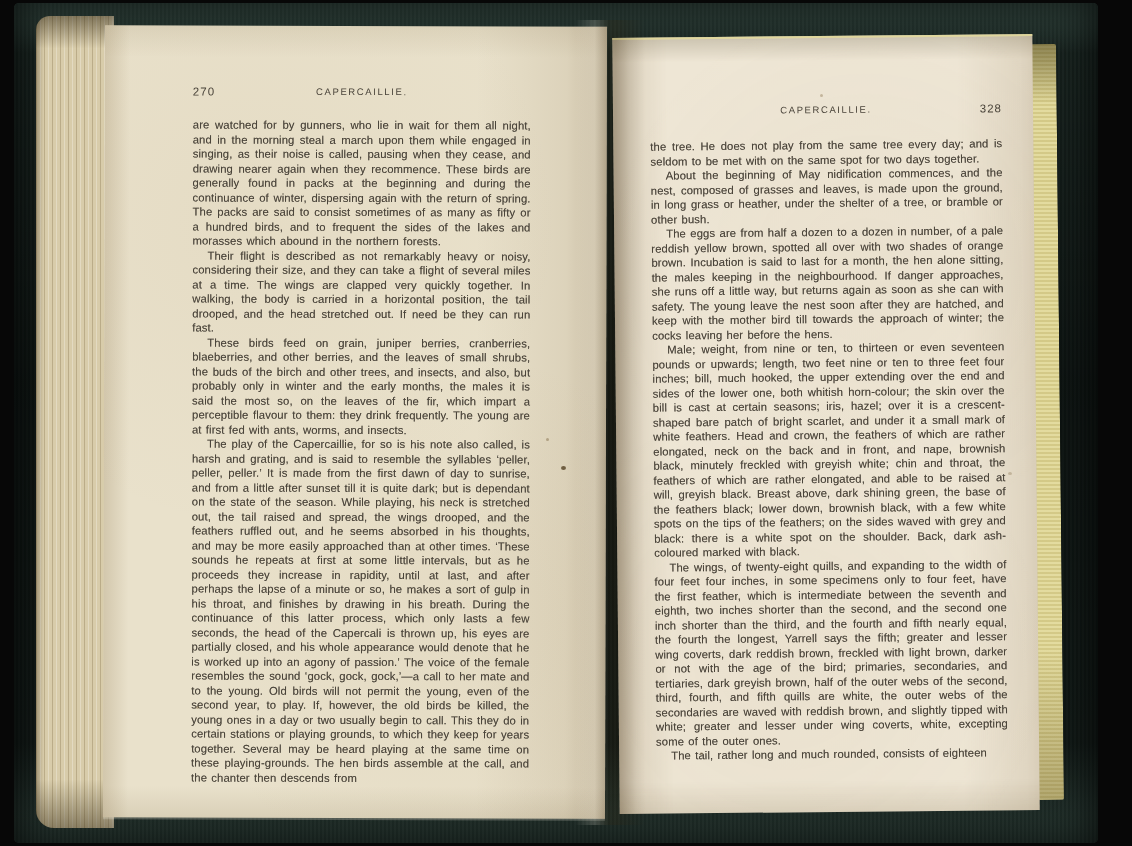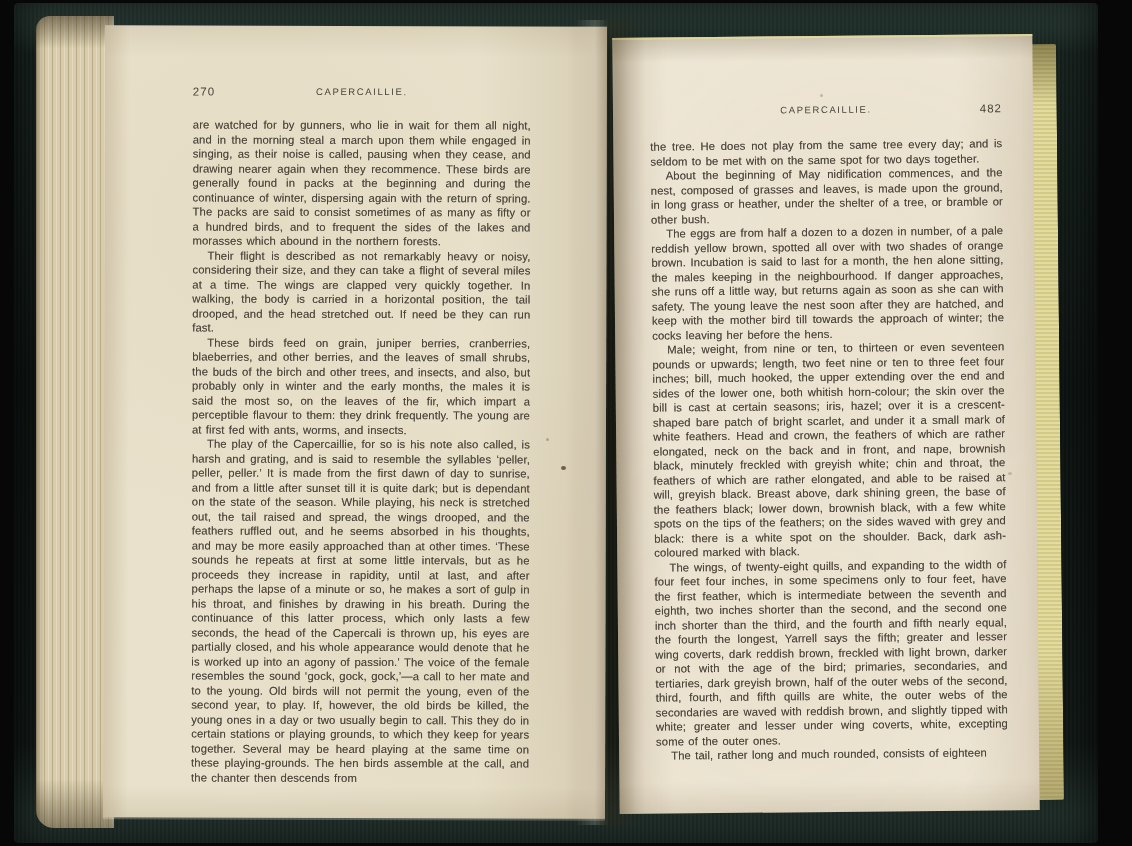--- a/index.html
+++ b/index.html
@@ -120,21 +120,21 @@
           <p class="indent">These birds feed on grain, juniper berries, cranberries, blaeberries, and other berries, and the leaves of small shrubs, the buds of the birch and other trees, and insects, and also, but probably only in winter and the early months, the males it is said the most so, on the leaves of the fir, which impart a perceptible flavour to them: they drink frequently.  The young are at first fed with ants, worms, and insects.</p>
           <p class="indent">The play of the Capercaillie, for so is his note also called, is harsh and grating, and is said to resemble the syllables ‘peller, peller, peller.’  It is made from the first dawn of day to sunrise, and from a little after sunset till it is quite dark; but is dependant on the state of the season.  While playing, his neck is stretched out, the tail raised and spread, the wings drooped, and the feathers ruffled out, and he seems absorbed in his thoughts, and may be more easily approached than at other times.  ‘These sounds he repeats at first at some little intervals, but as he proceeds they increase in rapidity, until at last, and after perhaps the lapse of a minute or so, he makes a sort of gulp in his throat, and finishes by drawing in his breath. During the continuance of this latter process, which only lasts a few seconds, the head of the Capercali is thrown up, his eyes are partially closed, and his whole appearance would denote that he is worked up into an agony of passion.’  The voice of the female resembles the sound ‘gock, gock, gock,’—a call to her mate and to the young. Old birds will not permit the young, even of the second year, to play.  If, however, the old birds be killed, the young ones in a day or two usually begin to call.  This they do in certain stations or playing grounds, to which they keep for years together.  Several may be heard playing at the same time on these playing-grounds.  The hen birds assemble at the call, and the chanter then descends from</p>
         </div>
     </div>
   </div>
 
   <div class="page page-right">
     <div class="textcol textcol-right">
       <div class="pghead">
         <span class="running">CAPERCAILLIE.</span>
-        <span class="pagenum pagenum-right">482</span>
+        <span class="pagenum pagenum-right">328</span>
       </div>
       <div class="pagebody">
           <p>the tree.  He does not play from the same tree every day; and is seldom to be met with on the same spot for two days together.</p>
           <p class="indent">About the beginning of May nidification commences, and the nest, composed of grasses and leaves, is made upon the ground, in long grass or heather, under the shelter of a tree, or bramble or other bush.</p>
           <p class="indent">The eggs are from half a dozen to a dozen in number, of a pale reddish yellow brown, spotted all over with two shades of orange brown.  Incubation is said to last for a month, the hen alone sitting, the males keeping in the neighbourhood.  If danger approaches, she runs off a little way, but returns again as soon as she can with safety. The young leave the nest soon after they are hatched, and keep with the mother bird till towards the approach of winter; the cocks leaving her before the hens.</p>
           <p class="indent">Male; weight, from nine or ten, to thirteen or even seventeen pounds or upwards; length, two feet nine or ten to three feet four inches; bill, much hooked, the upper extending over the end and sides of the lower one, both whitish horn-colour; the skin over the bill is cast at certain seasons; iris, hazel; over it is a crescent-shaped bare patch of bright scarlet, and under it a small mark of white feathers.  Head and crown, the feathers of which are rather elongated, neck on the back and in front, and nape, brownish black, minutely freckled with greyish white; chin and throat, the feathers of which are rather elongated, and able to be raised at will, greyish black. Breast above, dark shining green, the base of the feathers black; lower down, brownish black, with a few white spots on the tips of the feathers; on the sides waved with grey and black: there is a white spot on the shoulder.  Back, dark ash-coloured marked with black.</p>
           <p class="indent">The wings, of twenty-eight quills, and expanding to the width of four feet four inches, in some specimens only to four feet, have the first feather, which is intermediate between the seventh and eighth, two inches shorter than the second, and the second one inch shorter than the third, and the fourth and fifth nearly equal, the fourth the longest, Yarrell says the fifth; greater and lesser wing coverts, dark reddish brown, freckled with light brown, darker or not with the age of the bird; primaries, secondaries, and tertiaries, dark greyish brown, half of the outer webs of the second, third, fourth, and fifth quills are white, the outer webs of the secondaries are waved with reddish brown, and slightly tipped with white; greater and lesser under wing coverts, white, excepting some of the outer ones.</p>
           <p class="indent">The tail, rather long and much rounded, consists of eighteen</p>
         </div>
     </div>

